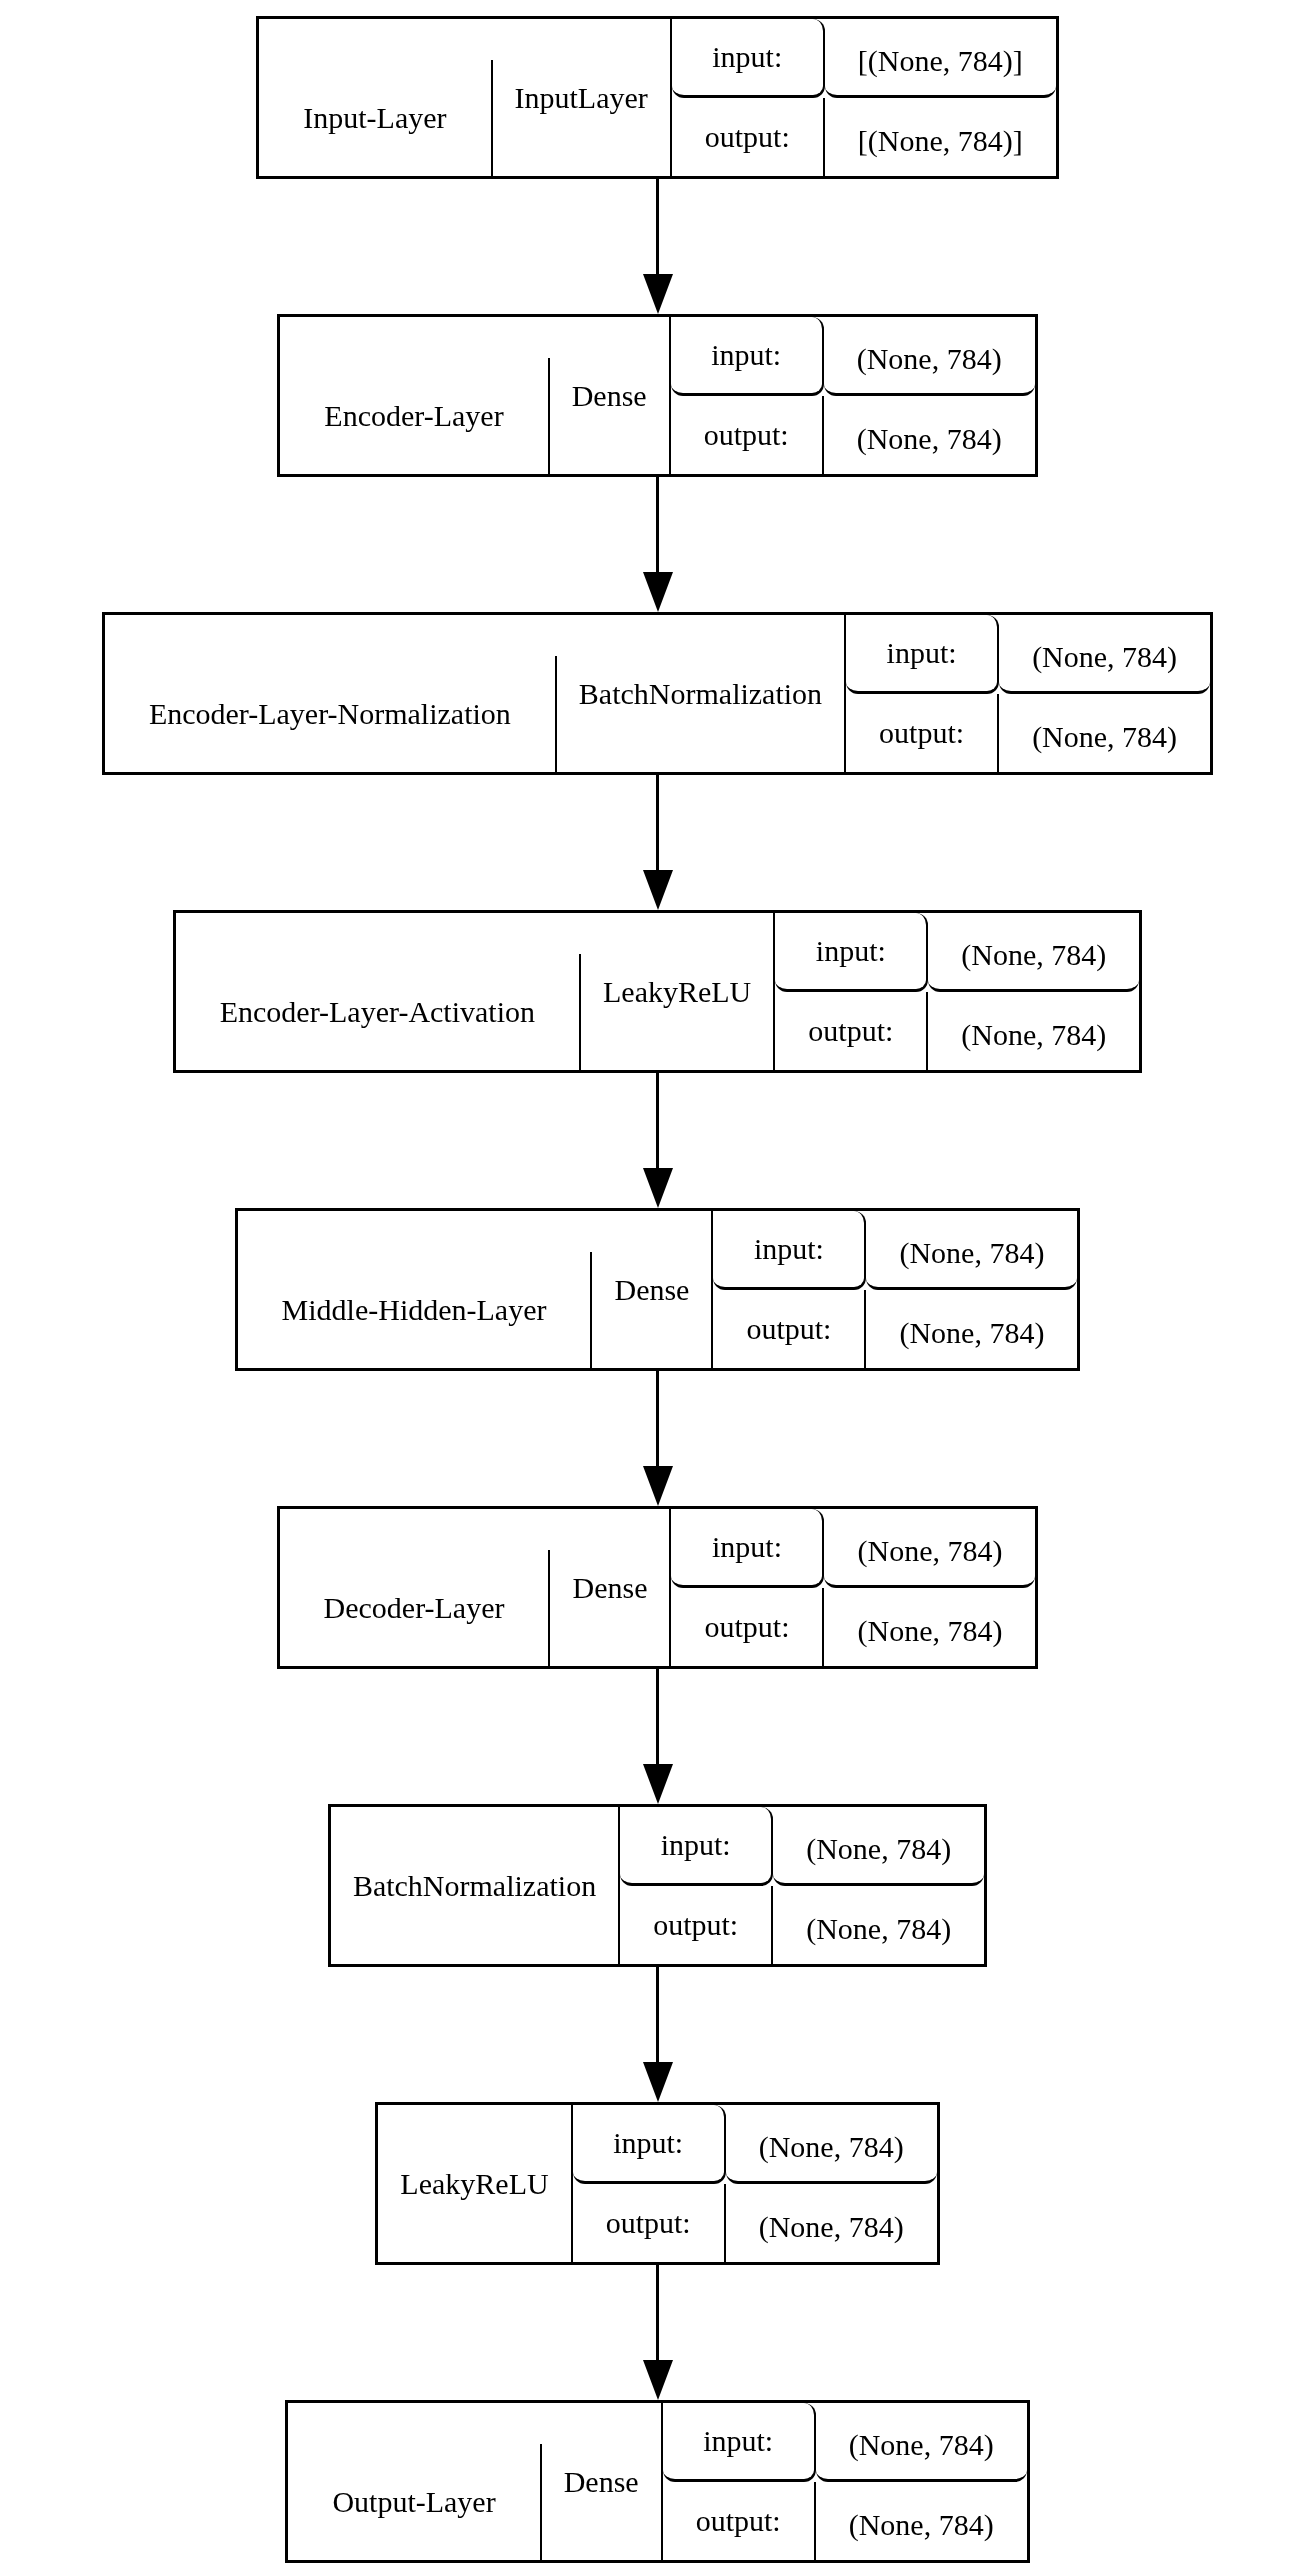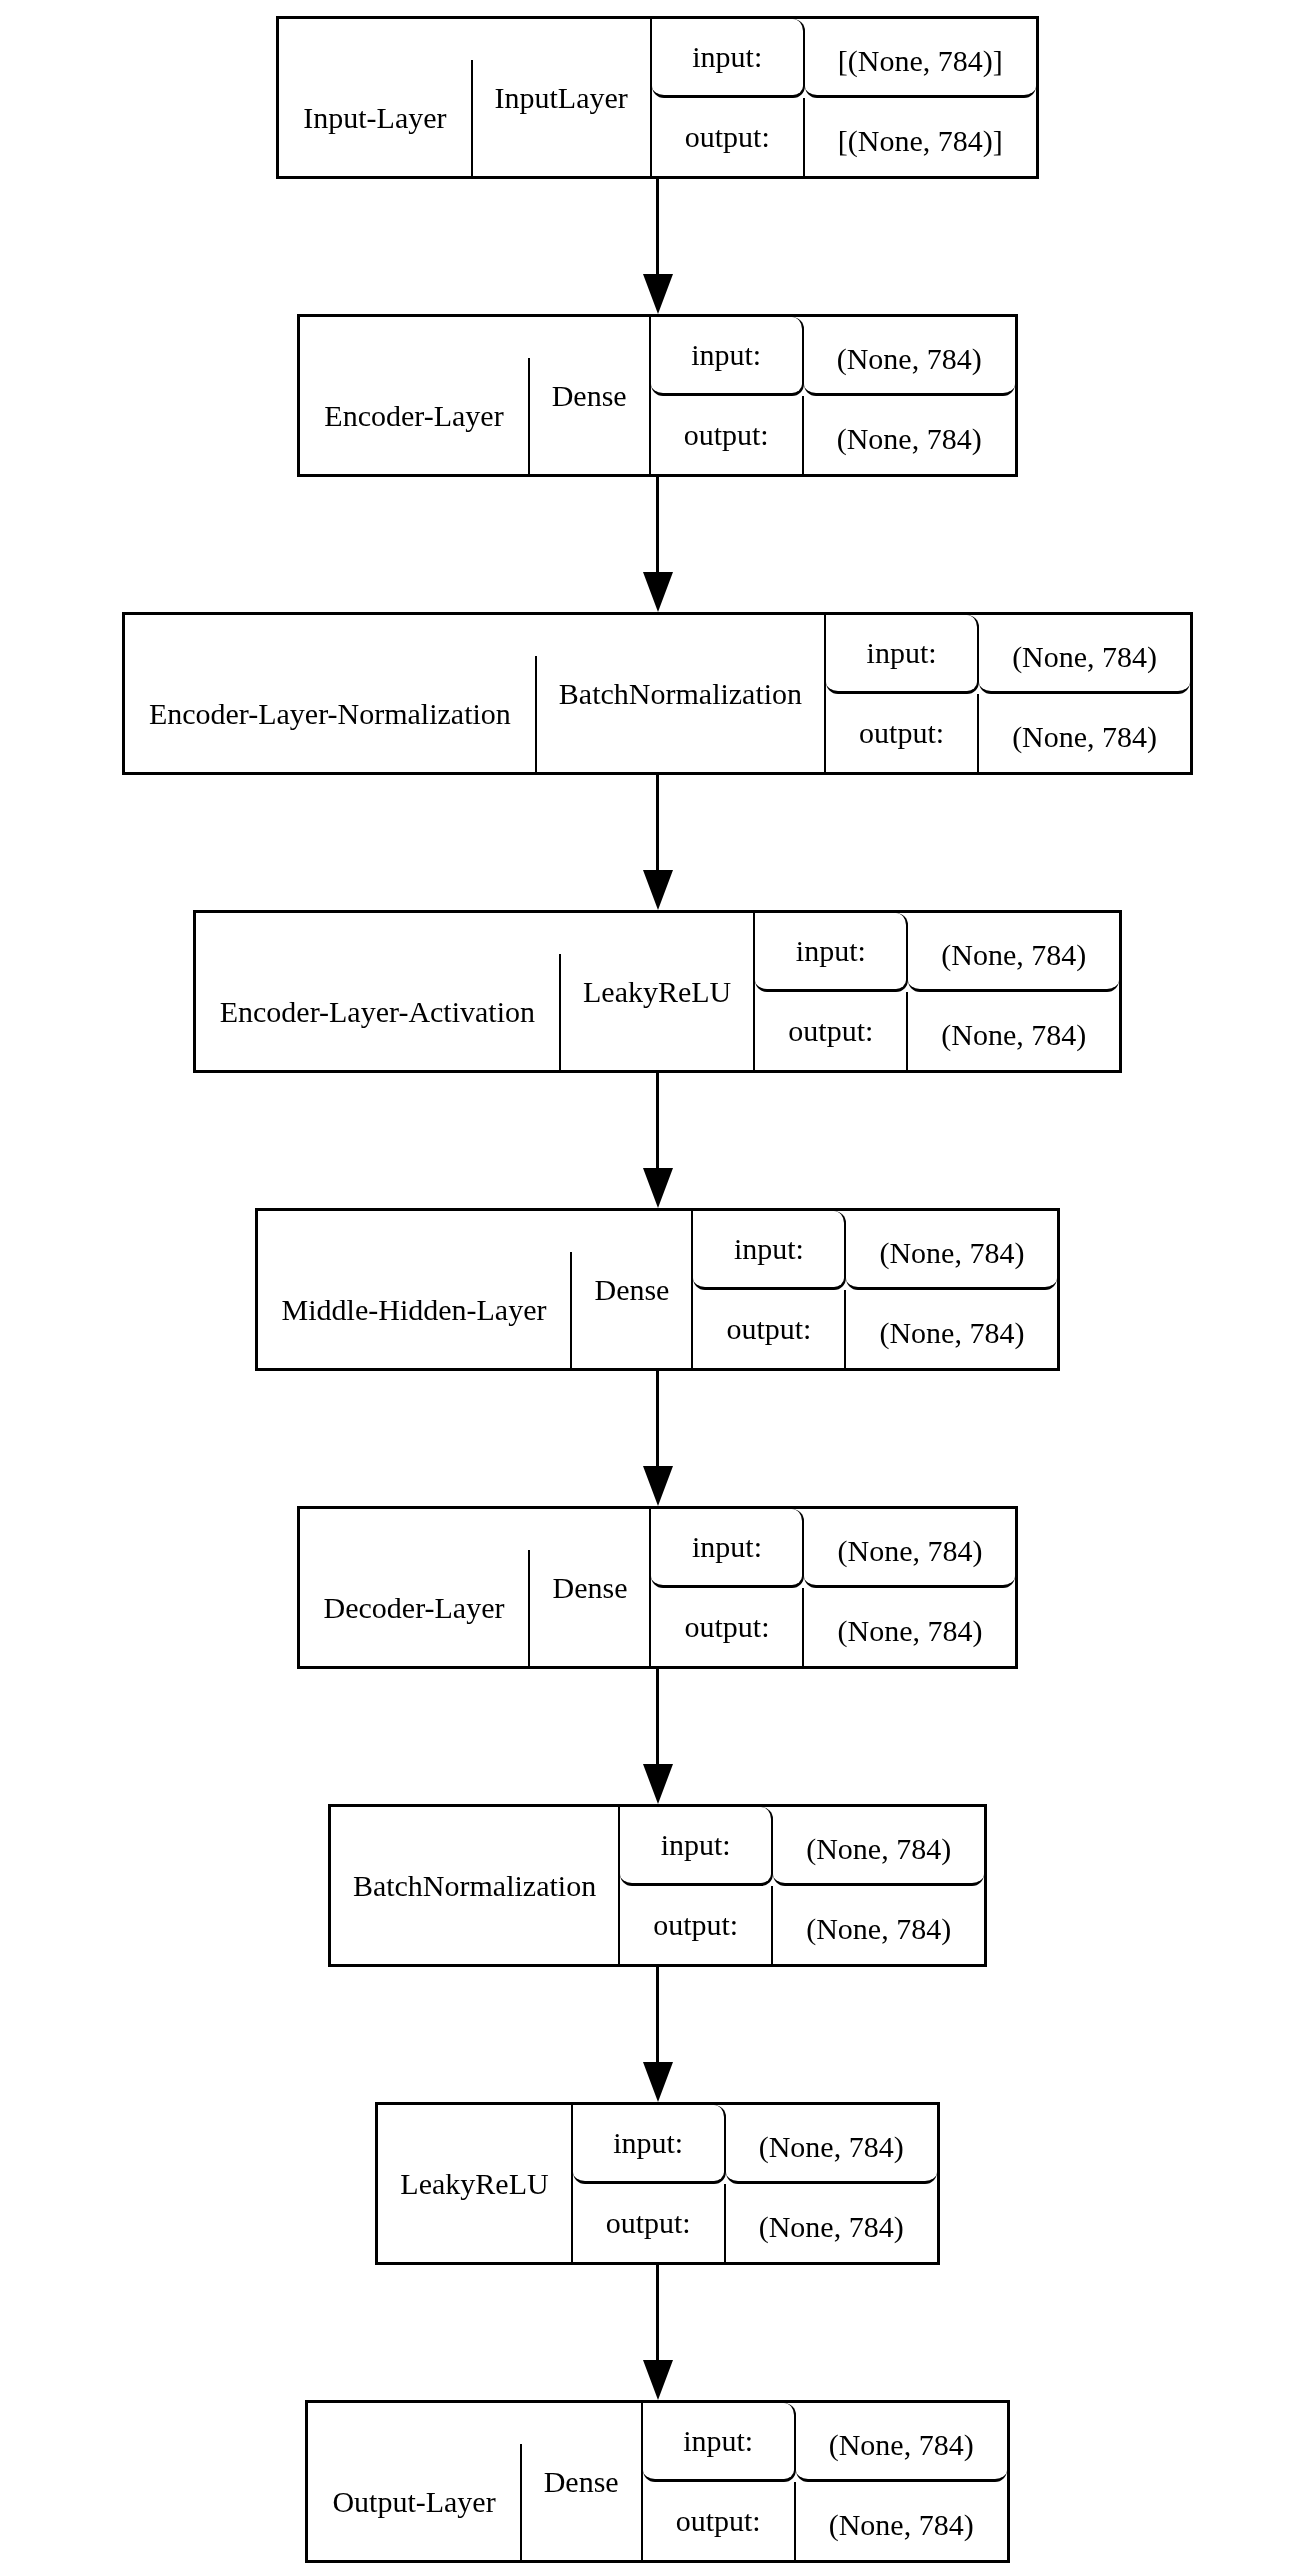--- a/index.html
+++ b/index.html
@@ -37,21 +37,21 @@
   }
   .cell{
     display:flex;
     align-items:center;
     justify-content:center;
     font-size:30px;
     line-height:1;
     white-space:nowrap;
   }
   .name-cell{
-    padding:0 24px;
+    padding:0 44px;
     border-right:2.6px solid var(--ink);
     margin-top:41px;
   }
   .class-cell{
     padding:0 22px;
     border-right:2.6px solid var(--ink);
   }
   .io{
     display:grid;
     grid-template-columns:auto auto;

